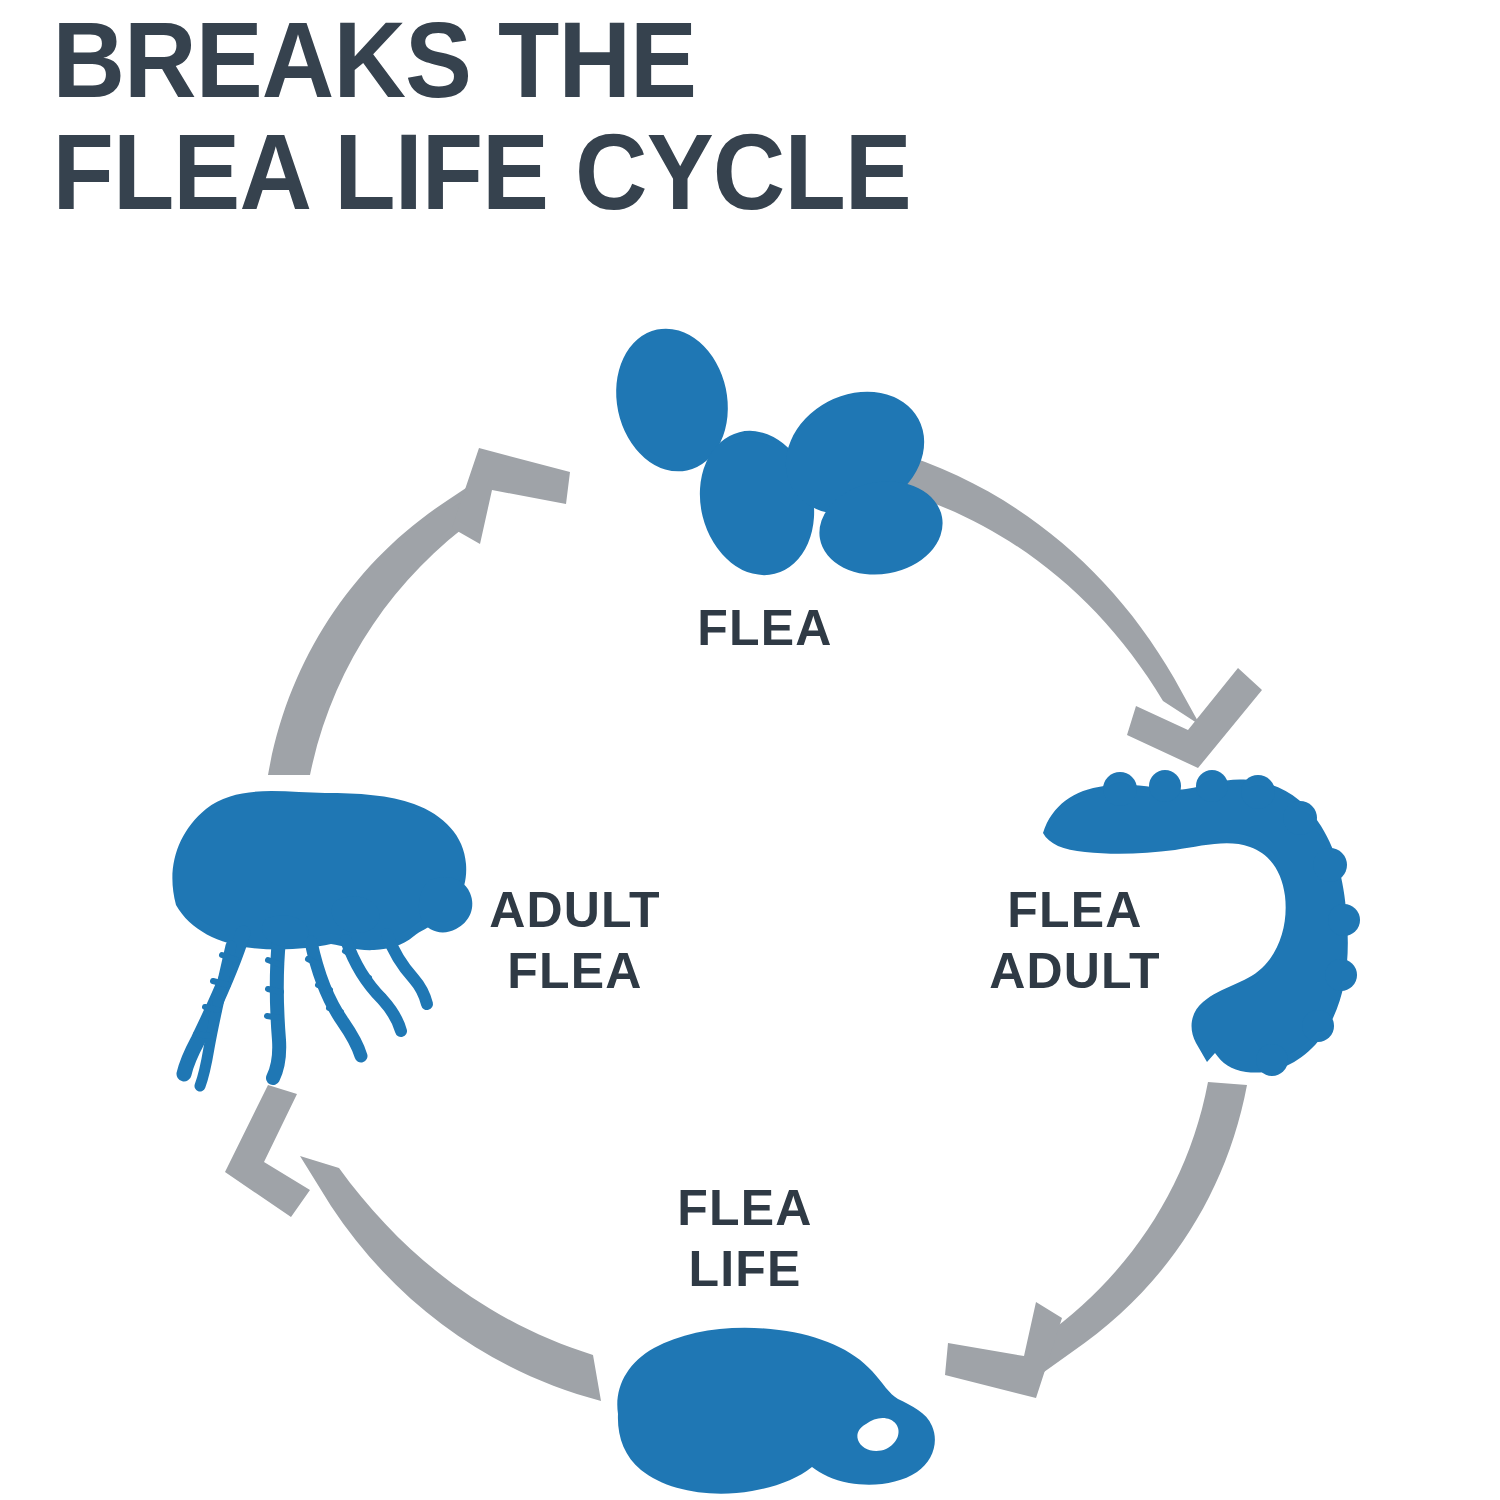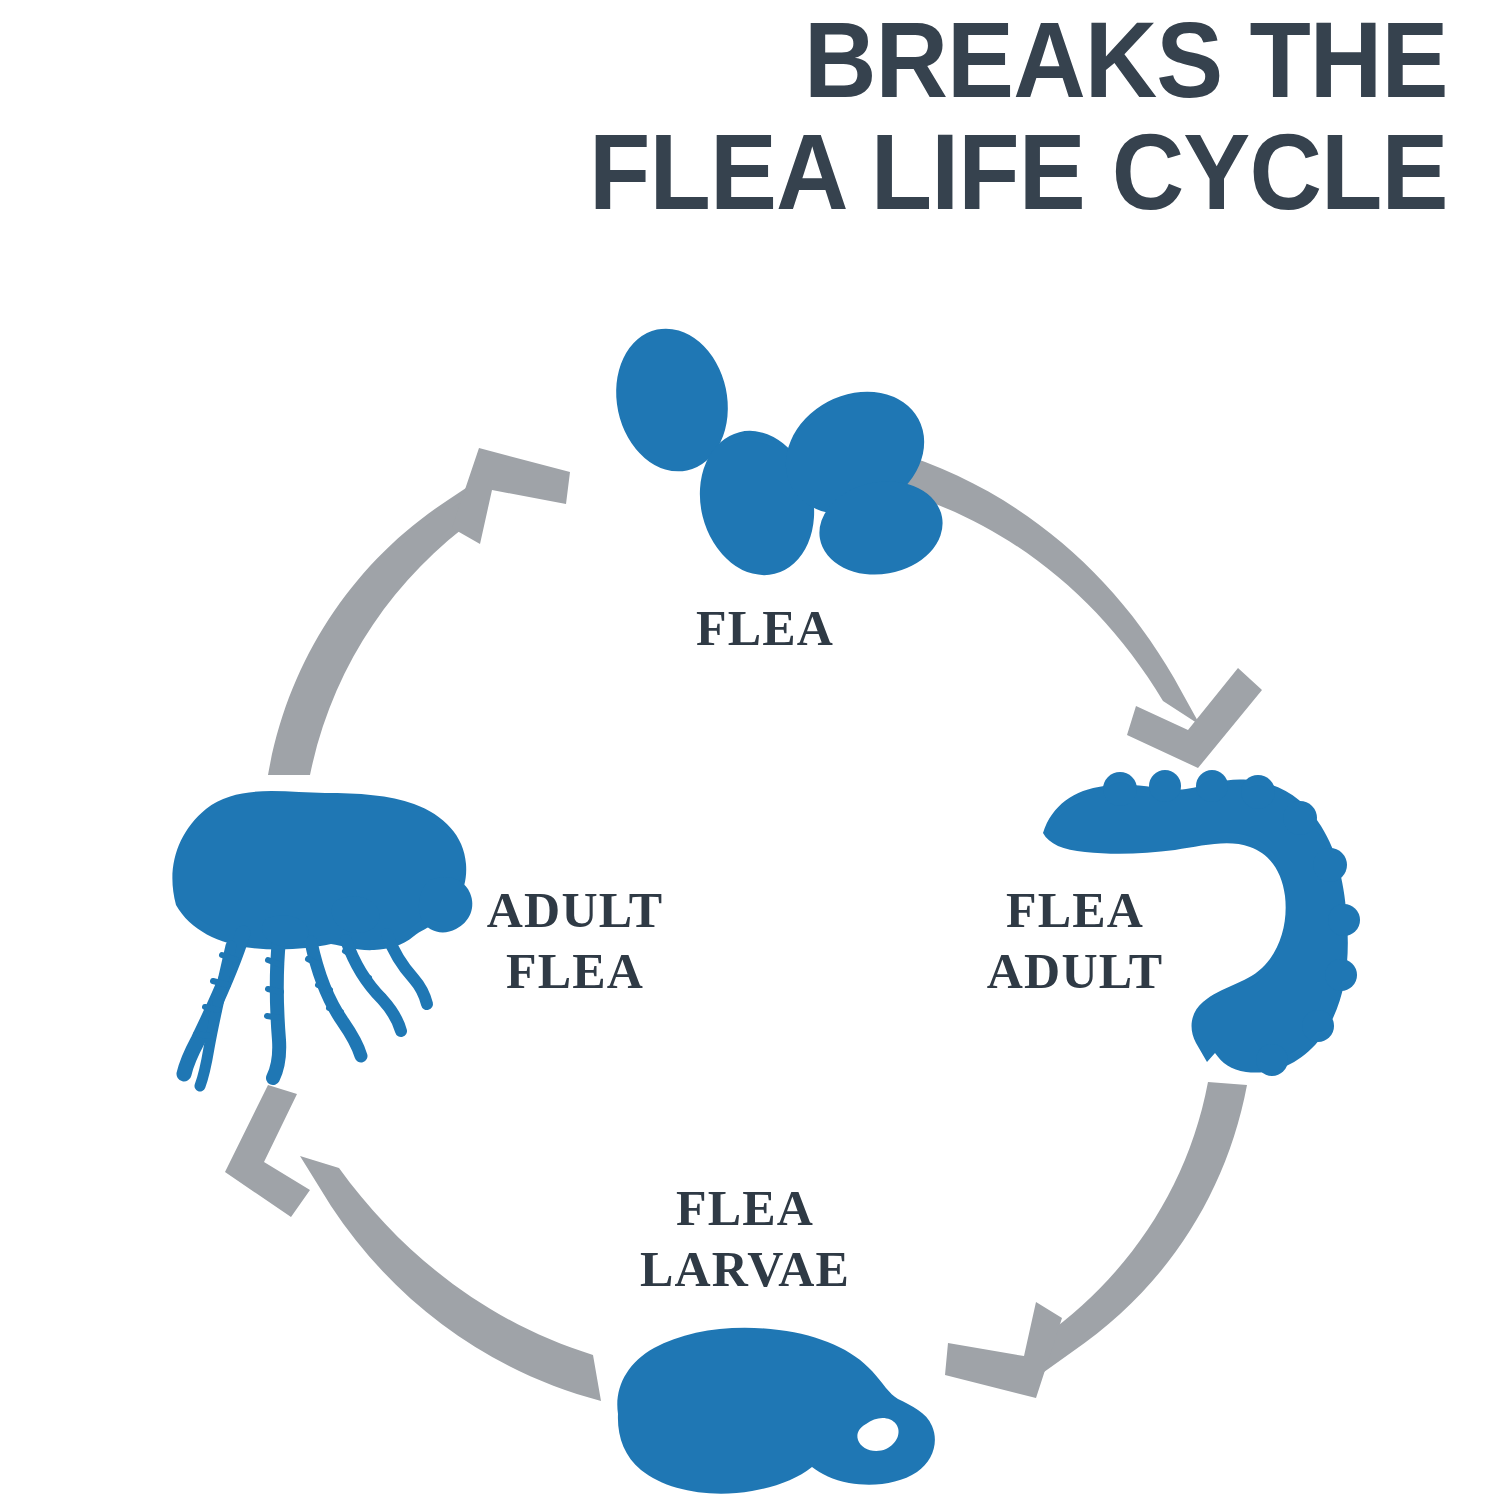--- a/index.html
+++ b/index.html
@@ -22,21 +22,21 @@
     height: 1500px;
     background: #ffffff;
   }
 
   
   .title-block {
     position: absolute;
     left: 0;
     top: 4px;
     width: 1500px;
-    text-align: right;
+    text-align: left;
     line-height: 1.04;
     user-select: none;
   }
   .title-line {
     display: block;
     font-family: "Liberation Sans Narrow", "Liberation Sans", sans-serif;
     font-weight: bold;
     font-size: 108px;
     letter-spacing: -1px;
     color: #36424e;
@@ -60,21 +60,21 @@
     text-align: center;
     font-family: "Liberation Sans", sans-serif;
     font-weight: bold;
     font-size: 50px;
     line-height: 1.22;
     letter-spacing: 1.2px;
     color: #2f3a45;
     white-space: nowrap;
     user-select: none;
   }
-  .stage-label span { display: block; font-family: Liberation Serif, serif; }
+  .stage-label span { display: block; }
 
   #label-eggs   { left: 600px; top: 598px; width: 330px; }
   #label-larvae { left: 890px; top: 880px; width: 370px; }
   #label-pupae  { left: 580px; top: 1178px; width: 330px; }
   #label-adult  { left: 410px; top: 880px; width: 330px; }
 </style>
 </head>
 <body>
 
 <div id="poster">
@@ -243,21 +243,21 @@
     <span>FLEA</span>
   </div>
 
   <div class="stage-label" id="label-larvae">
     <span>FLEA</span>
     <span>ADULT</span>
   </div>
 
   <div class="stage-label" id="label-pupae">
     <span>FLEA</span>
-    <span>LARVAE</span>
+    <span>LIFE</span>
   </div>
 
   <div class="stage-label" id="label-adult">
     <span>ADULT</span>
     <span>FLEA</span>
   </div>
 
 </div>
 
 </body></html>

